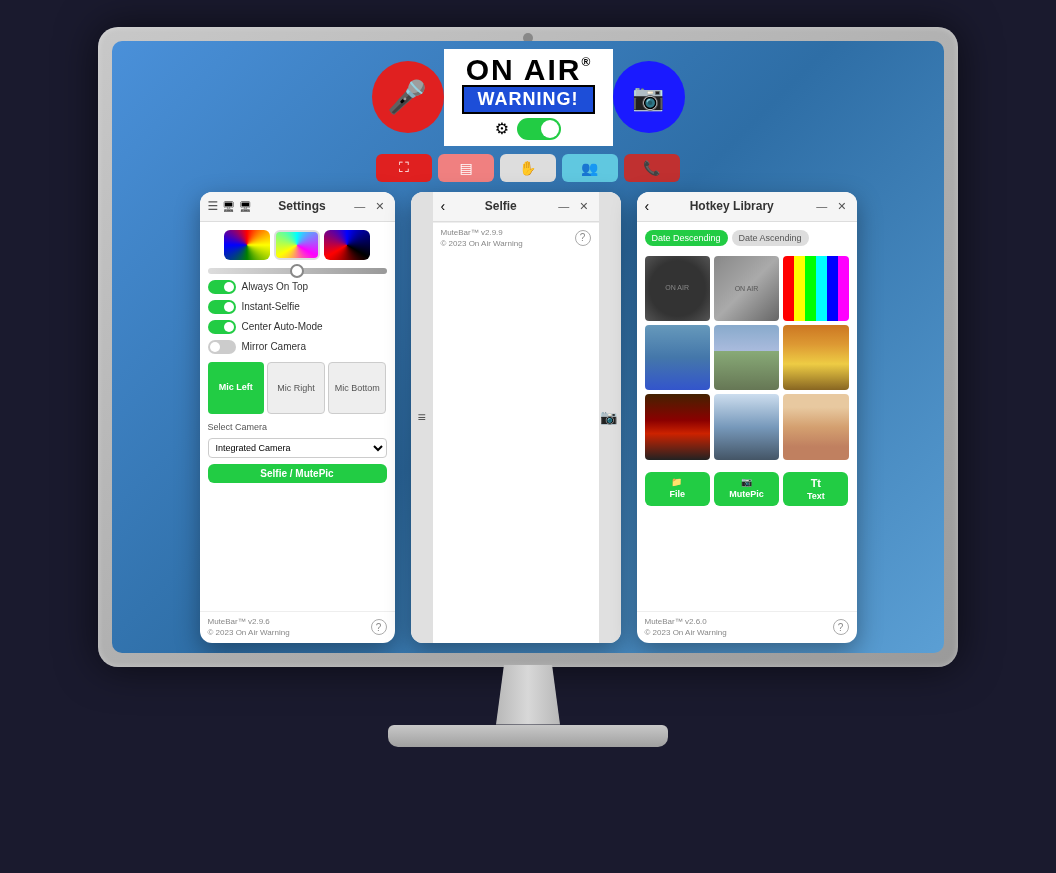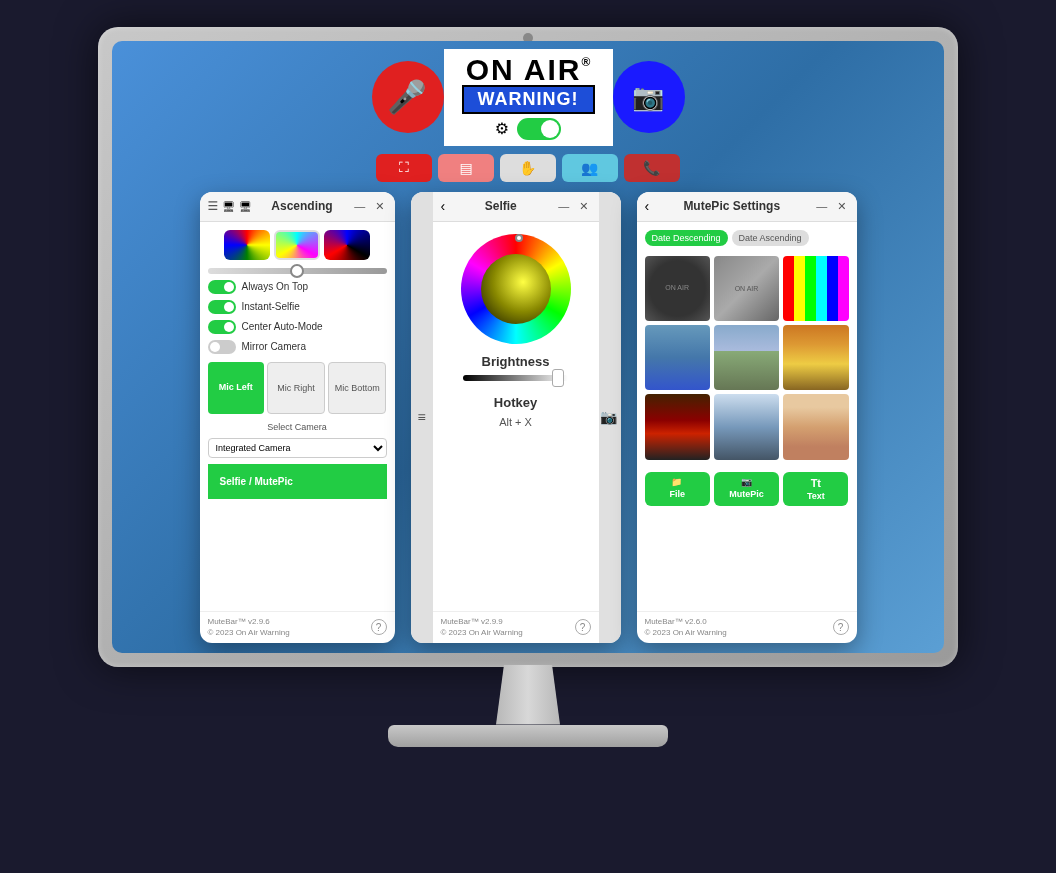--- a/index.html
+++ b/index.html
@@ -286,40 +286,41 @@
     }
 
     .mic-btn.inactive {
       background: #eee;
       color: #555;
       border: 1px solid #ccc;
     }
 
     .select-camera-label {
       font-size: 9px;
-      text-align: center;
+      text-align: left;
       color: #555;
     }
 
     .camera-select {
       width: 100%;
       font-size: 9px;
       padding: 3px;
       border: 1px solid #ccc;
       border-radius: 4px;
       background: white;
     }
 
     .selfie-btn {
       background: #22cc44;
       color: white;
       font-size: 10px;
       font-weight: 600;
-      padding: 12px;
-      border-radius: 0;
+      padding: 4px;
+      border-radius: 6px;
+      text-align: center;
       cursor: pointer;
     }
 
     .window-footer {
       padding: 4px 8px;
       border-top: 1px solid #eee;
       display: flex;
       justify-content: space-between;
       align-items: center;
     }
@@ -652,21 +653,21 @@
 
       <div class="windows-area">
 
         <div class="app-window settings-window" style="max-width:195px;">
           <div class="window-titlebar">
             <div style="display:flex; align-items:center; gap:4px;">
               <span style="font-size:12px; color:#555;">☰</span>
               <span style="font-size:10px;">🖥</span>
               <span style="font-size:10px;">🖥</span>
             </div>
-            <span class="window-title">Ascending</span>
+            <span class="window-title">Settings</span>
             <div class="window-controls">
               <span class="win-btn">—</span>
               <span class="win-btn">✕</span>
             </div>
           </div>
 
           <div class="window-body">
 
             <div class="settings-window color-presets">
               <div class="color-preset preset-1"></div>
@@ -725,57 +726,38 @@
           <div class="center-main">
             <div class="window-titlebar">
               <span style="font-size:14px; cursor:pointer;">‹</span>
               <span class="window-title">Selfie</span>
               <div class="window-controls">
                 <span class="win-btn">—</span>
                 <span class="win-btn">✕</span>
               </div>
             </div>
 
-            <div class="window-body" style="align-items:center;">
-
-              <div class="color-wheel-container">
-                <div class="color-wheel">
-                  <div class="color-wheel-inner"></div>
-                </div>
-
-                <div style="width:8px;height:8px;background:white;border:2px solid #888;border-radius:50%;position:absolute;top:4px;left:calc(50% - 1px);"></div>
-              </div>
-
-              <div class="brightness-label">Brightness</div>
-
-              <div class="brightness-slider" style="width:70%;">
-                <div class="brightness-thumb"></div>
-              </div>
-
-              <div class="hotkey-label" style="margin-top:8px;">Hotkey</div>
-              <div class="hotkey-value">Alt + X</div>
-            </div>
 
             <div class="window-footer">
               <div class="version-text">
                 <div>MuteBar™ v2.9.9</div>
                 <div>© 2023 On Air Warning</div>
               </div>
               <div class="help-icon">?</div>
             </div>
           </div>
           <div class="side-icon-right">
             <span>📷</span>
           </div>
         </div>
 
         <div class="app-window library-window" style="max-width:220px; min-width:180px;">
           <div class="window-titlebar">
             <span style="font-size:14px; cursor:pointer;">‹</span>
-            <span class="window-title">MutePic Settings</span>
+            <span class="window-title">Hotkey Library</span>
             <div class="window-controls">
               <span class="win-btn">—</span>
               <span class="win-btn">✕</span>
             </div>
           </div>
 
           <div class="window-body">
 
             <div class="library-filter-row">
               <div class="filter-btn active">Date Descending</div>

